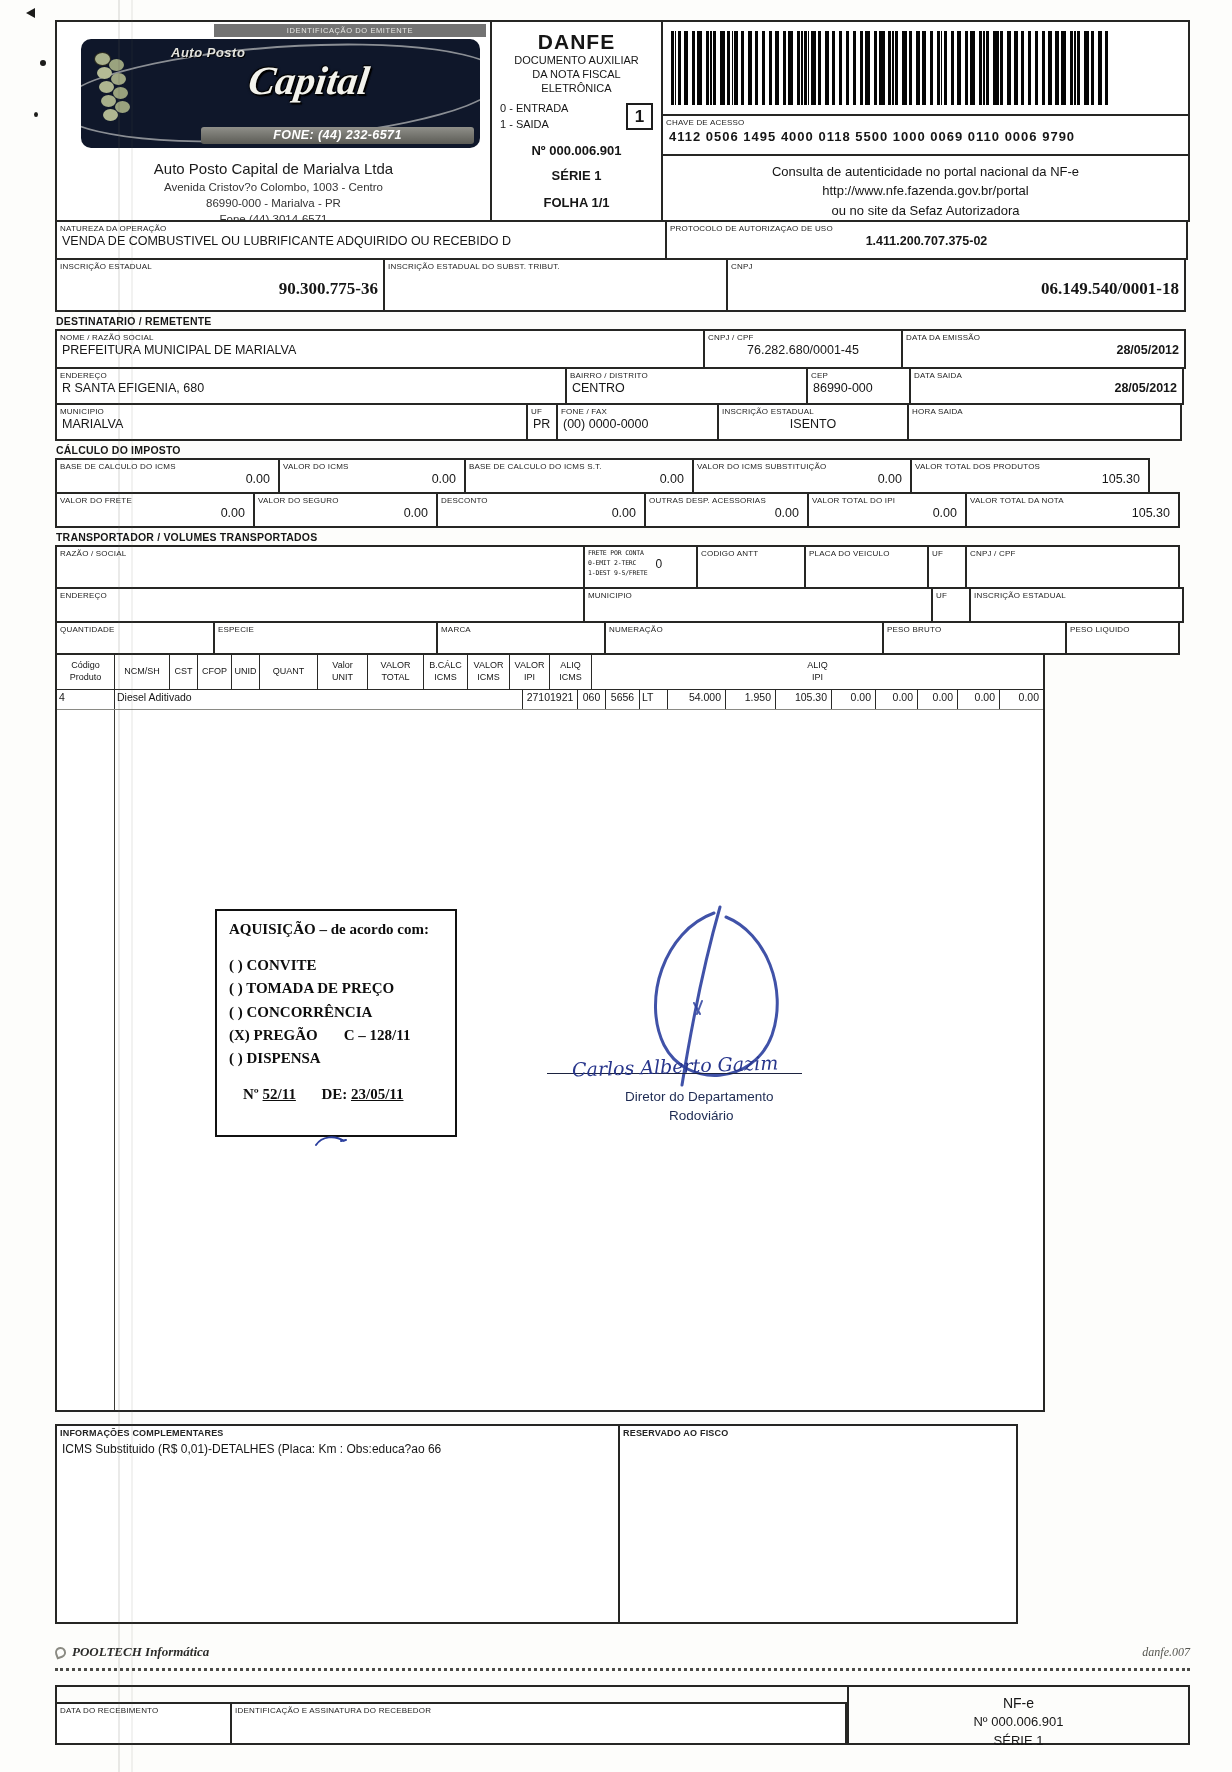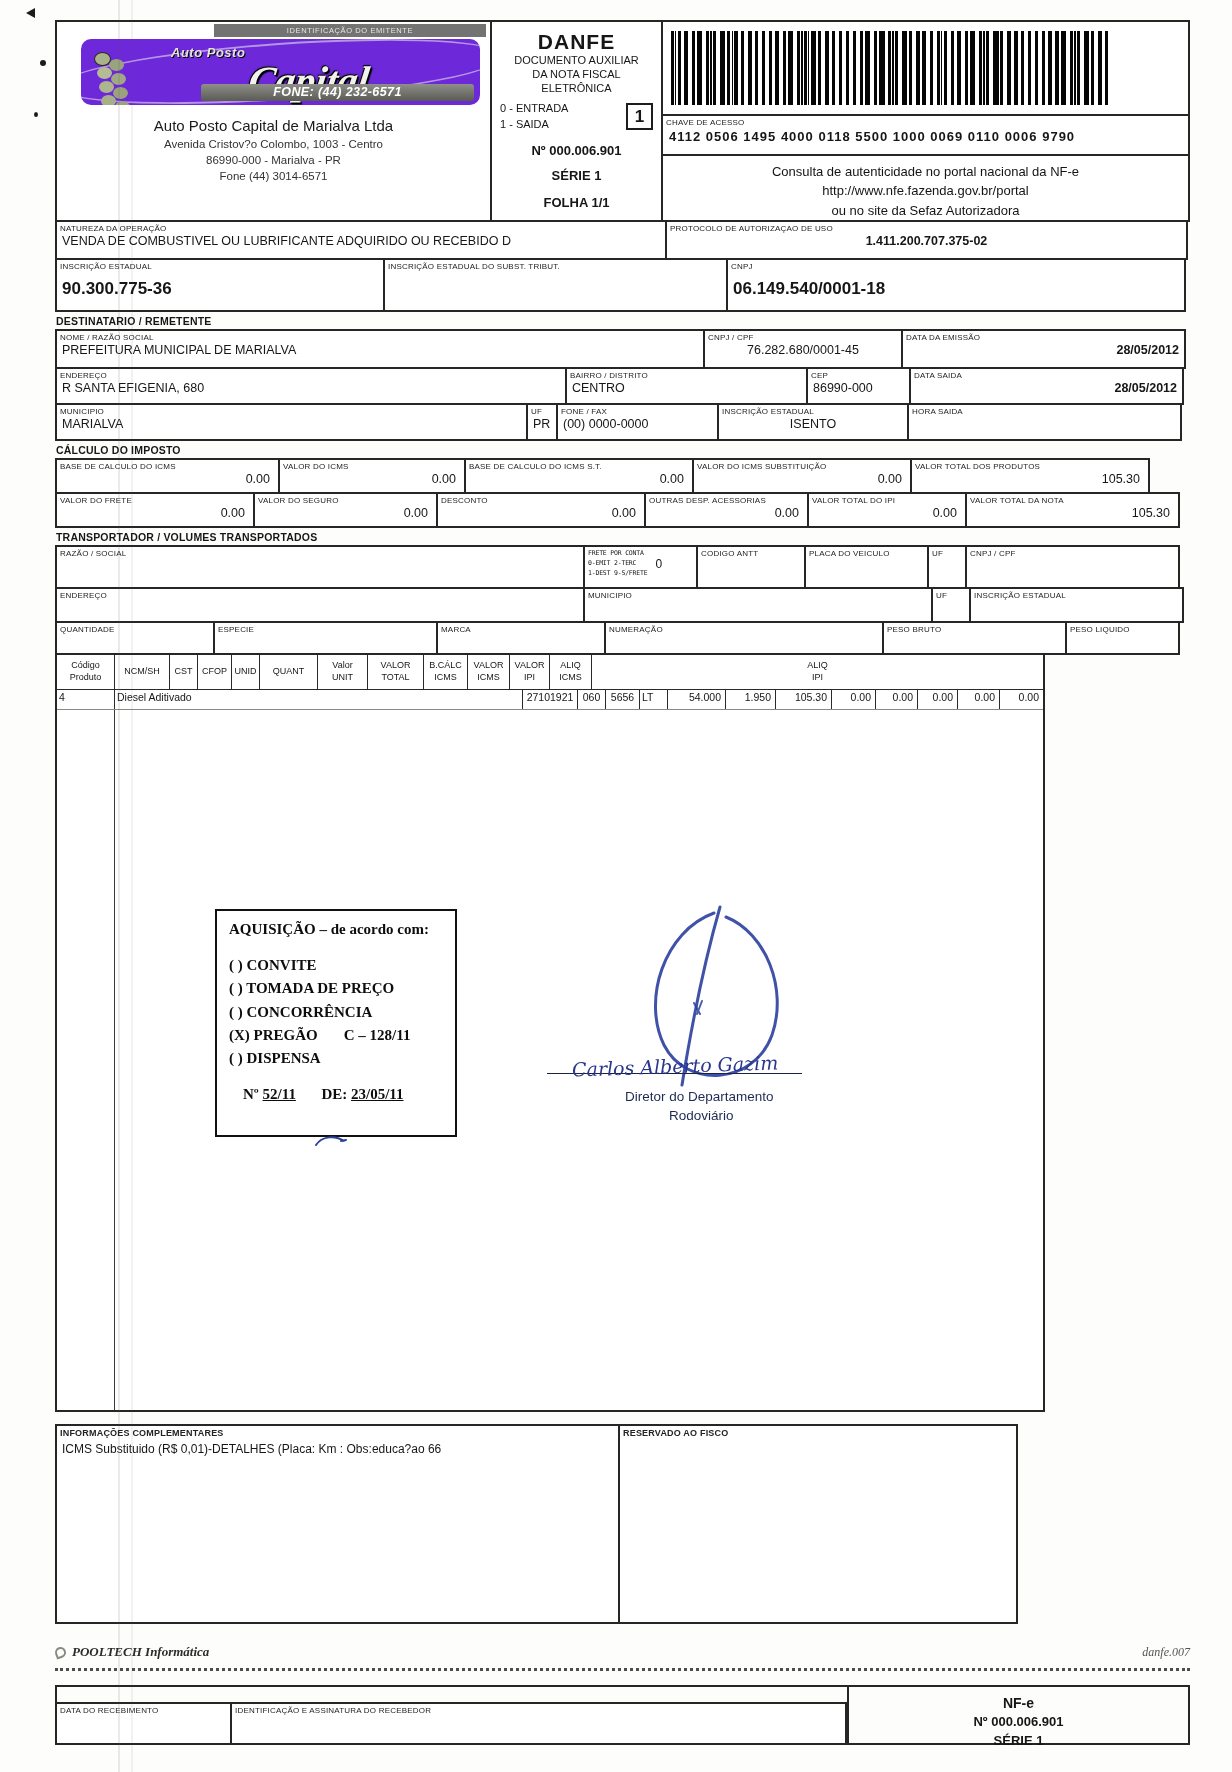--- a/index.html
+++ b/index.html
@@ -15,29 +15,29 @@
   .row { display:flex; }
   .row > * + * { margin-left:-2px; }
   .mrow { margin-top:-2px; }
 
   .fl { display:block; font-size:8px; letter-spacing:.2px; padding:2px 3px 0 3px; color:#232323; white-space:nowrap; overflow:hidden; }
   .fv { display:block; font-size:12.5px; padding:1px 5px 2px 5px; min-height:14px; }
   .fv.num { text-align:right; padding-right:8px; }
   .fv.ctr { text-align:center; }
   .fv.rgt { text-align:right; }
   .fv.b { font-weight:bold; }
-  .fv.big { font-size:17px; font-weight:bold; text-align:left; padding-top:8px; }
+  .fv.big { font-size:17px; font-weight:bold; text-align:right; padding-top:8px;font-family:Liberation Serif, serif; }
 
   .sect-title { font-size:10.5px; font-weight:bold; padding:3px 1px 2px 1px; letter-spacing:.2px; }
 
   
   .hdr { height:202px; }
   .emit { width:437px; padding-top:2px; text-align:center; }
   .emit-label { width:272px; margin:0 4px 0 auto; background:#737373; color:#e6e6e2; font-size:7.5px; letter-spacing:.6px; text-align:center; padding:2px 0; }
-  .logo { position:relative; height:66px; margin:2px 10px 0 24px; background:#6d28d9; border-radius:10px; overflow:hidden; }
+  .logo { position:relative; height:109px; margin:2px 10px 0 24px; background:#0f172a; border-radius:10px; overflow:hidden; }
   .logo-swoosh { position:absolute; left:-6%; top:6%; width:112%; height:86%; border:2px solid rgba(240,240,235,.55); border-radius:50%; transform:rotate(-4deg); }
   .logo-top { position:absolute; left:90px; top:6px; color:#e4e4de; font-style:italic; font-weight:bold; font-size:13px; letter-spacing:.5px; text-shadow:1px 1px 0 #000; }
   .logo-main { position:absolute; left:78px; top:18px; width:300px; text-align:center;
     font-family:"Liberation Serif", serif; font-style:italic; font-weight:bold; font-size:40px;
     color:#f2f2ec; transform:skewX(-8deg);
     text-shadow:1px 1px 0 #000,-1px -1px 0 #000, 2px 2px 1px #000, 0 0 3px #000; }
   .logo-phone { position:absolute; left:120px; right:6px; bottom:4px; height:17px;
     background:linear-gradient(#8f8f89,#5b5b55); color:#fff; font-weight:bold; font-style:italic;
     font-size:12.5px; text-align:center; line-height:17px; border-radius:3px; letter-spacing:.4px; }
   .coins { position:absolute; left:14px; top:14px; width:15px; height:12px; border-radius:50%;
@@ -124,21 +124,21 @@
   .brand-mark { width:11px; height:11px; border:2px solid #8a8a82; border-radius:50% 50% 50% 0; transform:rotate(-20deg); }
   .docref { font-family:"Liberation Serif", serif; font-style:italic; font-size:12px; color:#55554f; }
   .dotline { margin-top:8px; border-top:3px dotted #4c4c48; height:0; }
 
   .canhoto { margin-top:14px; display:flex; height:60px; }
   .can-left { width:792px; display:flex; flex-direction:column; border:2px solid #262624; border-right:none; }
   .can-strip { height:17px; border-bottom:2px solid #262624; }
   .can-fields { flex:1; display:flex; }
   .can-fields .fld { border:none; border-right:2px solid #262624; }
   .nfe-box { flex:1; border:2px solid #262624; text-align:center; padding-top:6px; }
-  .nfe-box div { font-size:13px; font-weight:bold; line-height:1.45; }
+  .nfe-box div { font-size:13px; font-weight:normal; line-height:1.45; }
   .nfe-box .nfe1 { font-size:14px; }
 
   
   .frete-lbl { font-size:6.5px; line-height:1.25; padding:2px 0 0 3px; font-family:"DejaVu Sans Mono", monospace; letter-spacing:-.2px; }
   .frete-wrap { display:flex; }
   .frete-val { font-size:12px; padding:10px 0 0 8px; }
 
   
   .scanline { position:absolute; top:0; bottom:0; width:2px; background:rgba(95,95,82,.13); z-index:40; pointer-events:none; }
   .art { position:absolute; background:#1c1c1a; z-index:41; }

